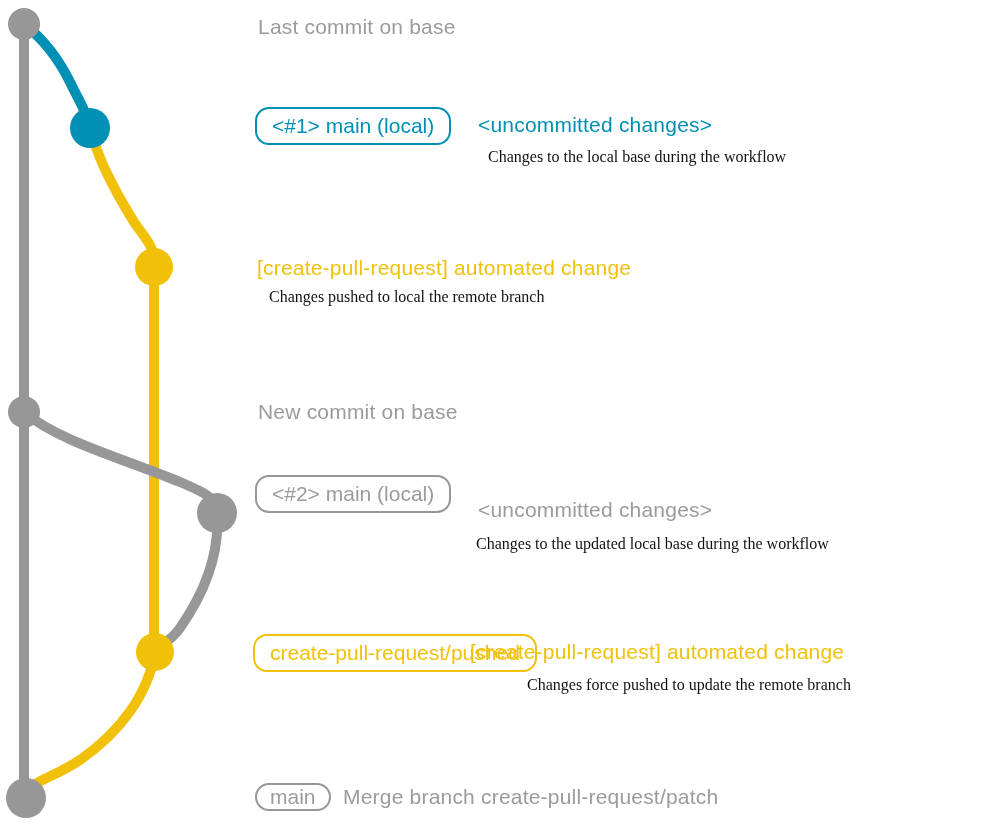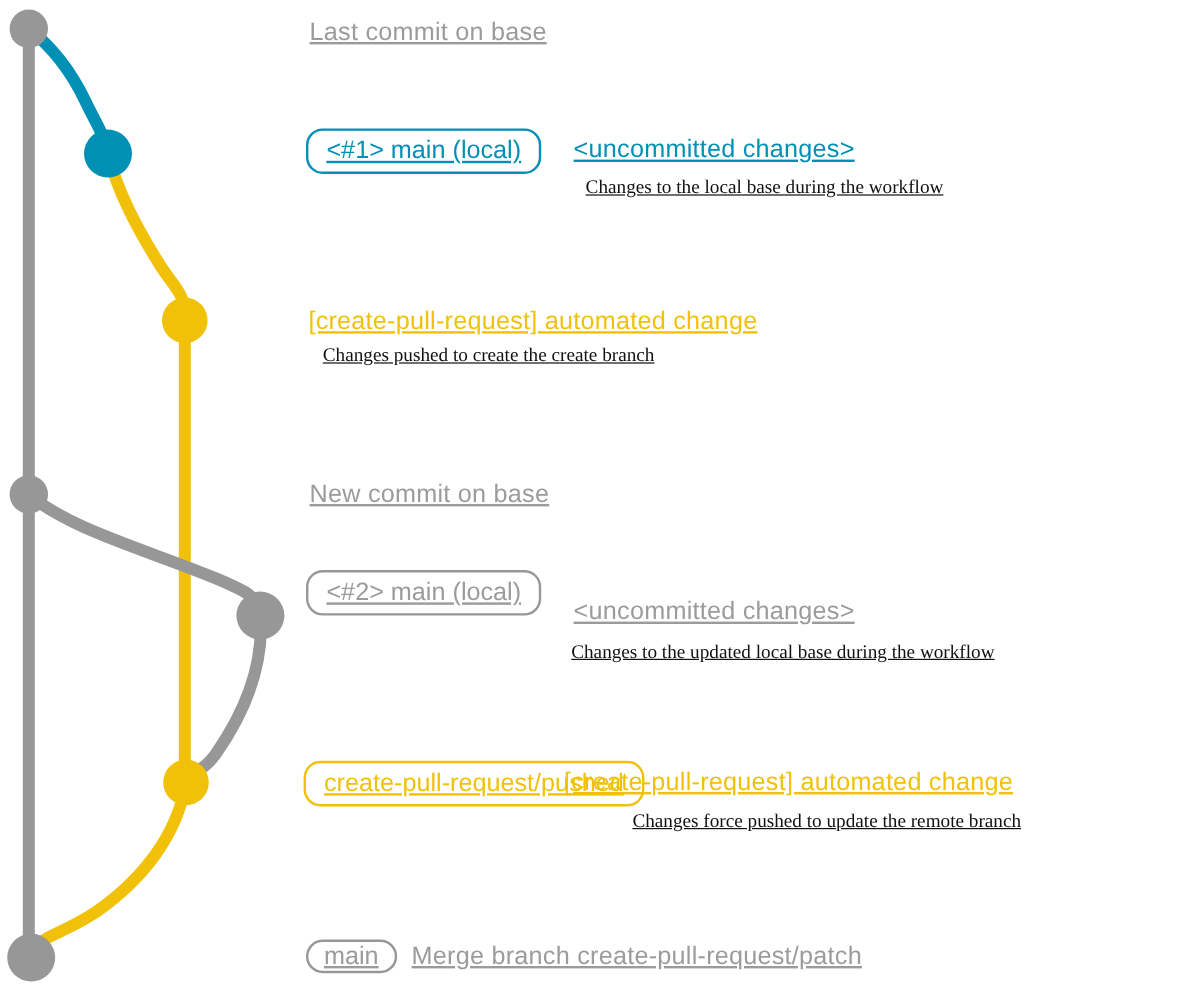--- a/index.html
+++ b/index.html
@@ -28,21 +28,20 @@
   .stroke-blue   { stroke: var(--branch_blue); }
   .stroke-yellow { stroke: var(--branch_yellow); }
   .dot-gray   { fill: var(--base_gray); }
   .dot-blue   { fill: var(--branch_blue); }
   .dot-yellow { fill: var(--branch_yellow); }
 
   .abs {
     position: absolute;
     white-space: nowrap;
     transform: translateY(-50%);
-    text-decoration: underline;
   }
   .msg {
     font-size: 21px;
     letter-spacing: 0.2px;
   }
   .msg-gray   { color: var(--muted_text); }
   .msg-blue   { color: var(--branch_blue); }
   .msg-yellow { color: var(--branch_yellow); }
   .note {
     font-family: "Liberation Serif", serif;
@@ -91,21 +90,21 @@
   <circle class="dot-gray" cx="26" cy="798" r="20"></circle>
 </svg>
 
 <div class="abs msg msg-gray" style="left:258px; top:27px;">Last commit on base</div>
 
 <div class="abs tag-box tag-blue" style="left:255px; top:126px;">&lt;#1&gt; main (local)</div>
 <div class="abs msg msg-blue" style="left:478px; top:125px;">&lt;uncommitted changes&gt;</div>
 <div class="abs note" style="left:488px; top:157px;">Changes to the local base during the workflow</div>
 
 <div class="abs msg msg-yellow" style="left:257px; top:268px;">[create-pull-request] automated change</div>
-<div class="abs note" style="left:269px; top:297px;">Changes pushed to create the create branch</div>
+<div class="abs note" style="left:269px; top:297px;">Changes pushed to local the remote branch</div>
 
 <div class="abs msg msg-gray" style="left:258px; top:412px;">New commit on base</div>
 
 <div class="abs tag-box tag-gray" style="left:255px; top:494px;">&lt;#2&gt; main (local)</div>
 <div class="abs msg msg-gray" style="left:478px; top:510px;">&lt;uncommitted changes&gt;</div>
 <div class="abs note" style="left:476px; top:544px;">Changes to the updated local base during the workflow</div>
 
 <div class="abs tag-box tag-yellow" style="left:253px; top:653px;">create-pull-request/pushed</div>
 <div class="abs msg msg-yellow" style="left:470px; top:652px;">[create-pull-request] automated change</div>
 <div class="abs note" style="left:527px; top:685px;">Changes force pushed to update the remote branch</div>

